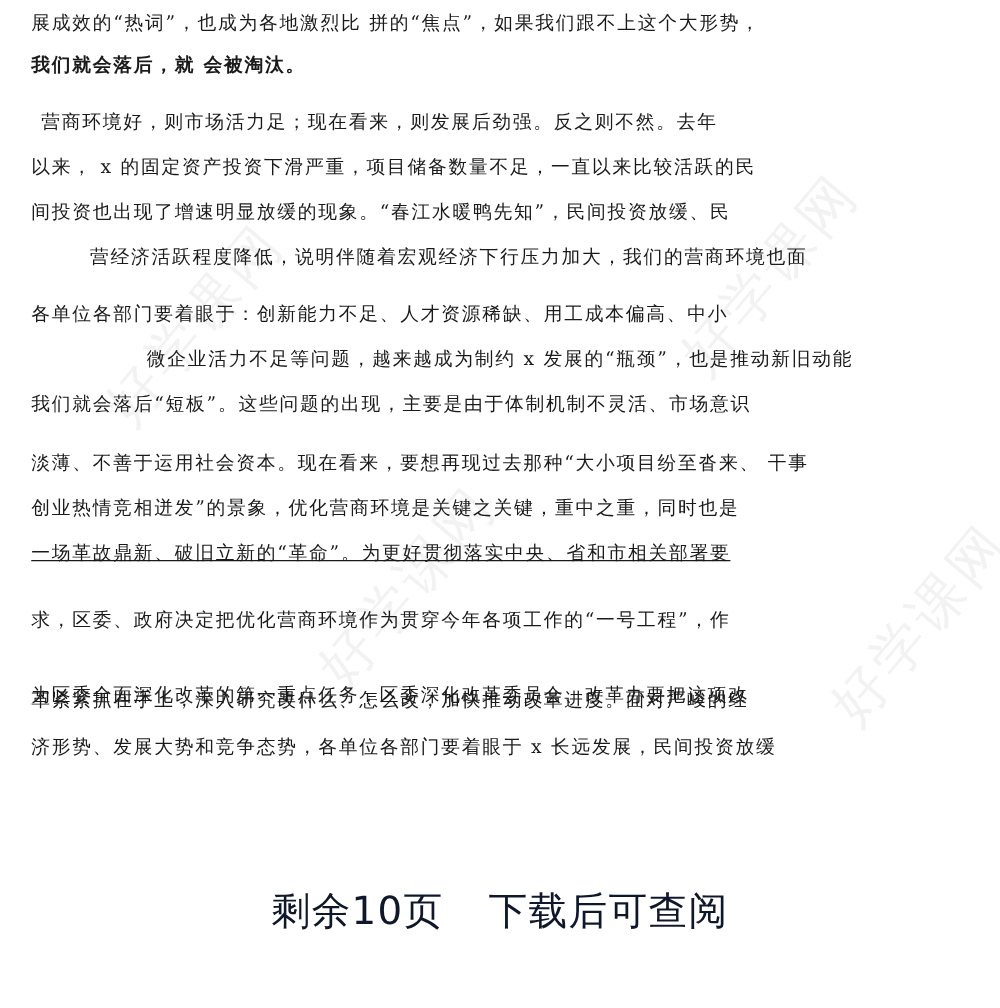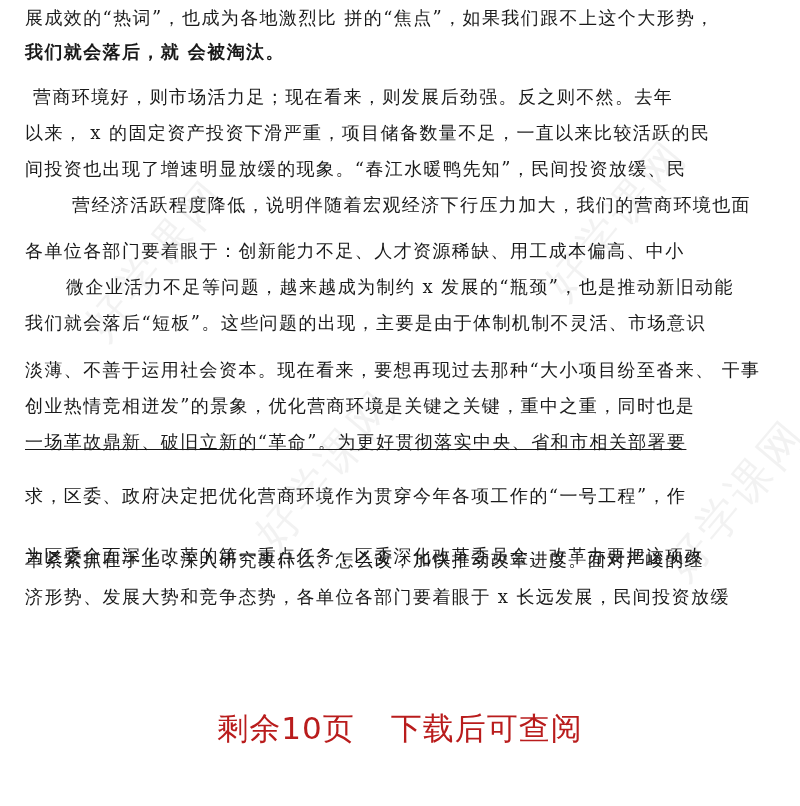--- a/index.html
+++ b/index.html
@@ -19,21 +19,21 @@
       position: absolute;
       left: 0;
       top: 0;
       width: 800px;
       height: 806px;
     }
     .line {
       position: absolute;
       left: 25px;
       width: 750px;
-      font-size: 18px;
+      font-size: 15px;
       line-height: 24px;
       white-space: nowrap;
       letter-spacing: 1.4px;
     }
     .line.indent { left: 33px; }
     .watermark {
       position: absolute;
       font-family: "DejaVu Sans", sans-serif;
       font-size: 44px;
       color: rgba(0,0,0,0.05);
@@ -43,21 +43,21 @@
       letter-spacing: 4px;
     }
     .remaining {
       position: absolute;
       left: 0;
       width: 800px;
       top: 708px;
       text-align: center;
       font-family: "DejaVu Sans", "Liberation Sans", sans-serif;
       font-size: 31px;
-      color: #b91c1c;
+      color: #0f172a;
       letter-spacing: 1px;
     }
     .remaining .gap { display: inline-block; width: 36px; }
   </style>
 </head>
 <body>
 
 <div class="page">
 
   <div class="watermark" style="left:520px; top:190px;">好学课网</div>

